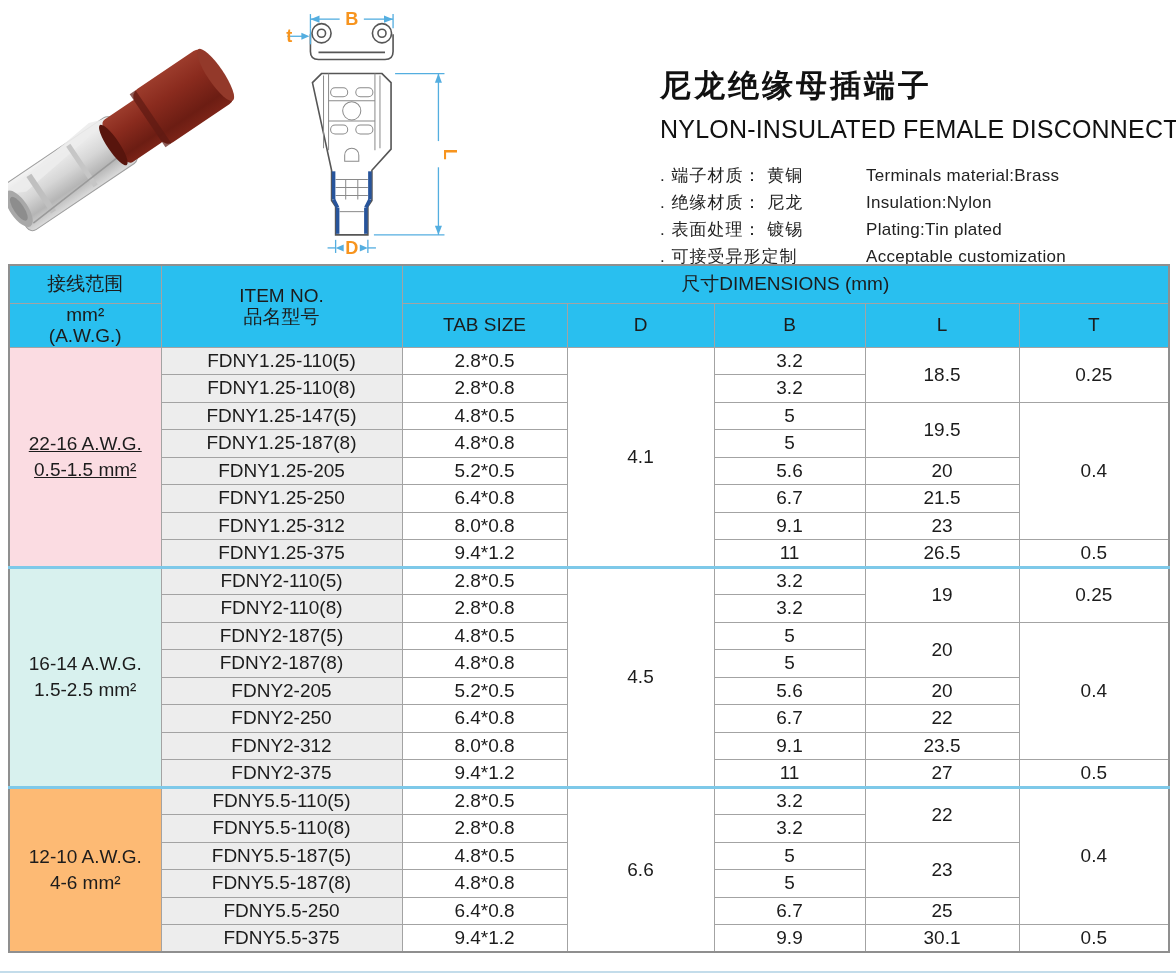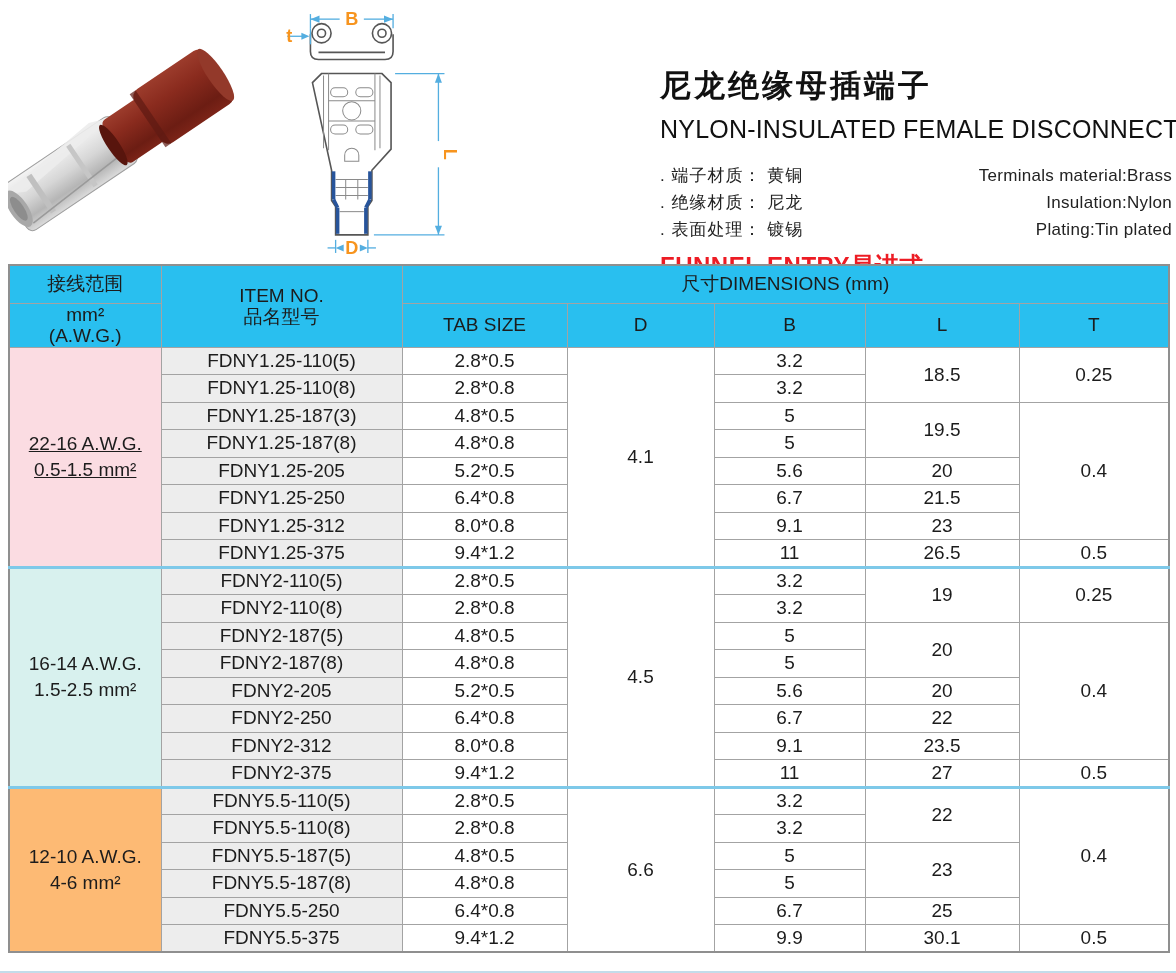--- a/index.html
+++ b/index.html
@@ -10,21 +10,21 @@
   }
   
   .photo-wrap   { position:absolute; left:8px;  top:32px;  width:258px; height:225px; }
   .drawing-wrap { position:absolute; left:283px; top:2px;  width:202px; height:256px; }
   .info {
     position:absolute; left:660px; top:30px; width:512px;
   }
   .title-cn { font-size:31px; font-weight:bold; letter-spacing:3px; color:#111;margin-top:35px; }
   .title-en { font-size:25px; font-weight:500; margin-top:8px; color:#111; letter-spacing:0.2px; white-space:nowrap; }
   .specs { margin-top:18px; }
-  .spec-row { display:flex; height:27px; align-items:center;justify-content:space-between; }
+  .spec-row { display:flex; height:27px; align-items:center; }
   .spec-cn { width:206px; font-size:17px; letter-spacing:1px; color:#222; }
   .spec-en { font-size:17px; color:#222; letter-spacing:0.3px; }
   .funnel { margin-top:7px; font-size:24px; font-weight:bold; color:#ed1c24; letter-spacing:0.5px; }
 
   
   .table-wrap { position:absolute; left:8px; top:264px; width:984px; }
   table { border-collapse:collapse; table-layout:fixed; width:1160px; }
   th, td {
     border:1px solid #a3a3a3; text-align:center; vertical-align:middle;
     font-size:19px; color:#1c1c1c; padding:0; overflow:hidden;
@@ -176,20 +176,24 @@
         <span class="spec-cn">. 端子材质： 黄铜</span>
         <span class="spec-en">Terminals material:Brass</span>
       </div>
       <div class="spec-row">
         <span class="spec-cn">. 绝缘材质： 尼龙</span>
         <span class="spec-en">Insulation:Nylon</span>
       </div>
       <div class="spec-row">
         <span class="spec-cn">. 表面处理： 镀锡</span>
         <span class="spec-en">Plating:Tin plated</span>
+      </div>
+      <div class="spec-row">
+        <span class="spec-cn">. 可接受异形定制</span>
+        <span class="spec-en">Acceptable customization</span>
       </div>
     </div>
     <div class="funnel">FUNNEL ENTRY易进式</div>
   </div>
 
   <div class="table-wrap">
     <table>
       <colgroup>
         <col style="width:152px">
           <col style="width:241px">
@@ -232,21 +236,21 @@
             <td class="b-cell">3.2</td>
             <td class="l-cell" rowspan="2">18.5</td>
             <td class="t-cell" rowspan="2">0.25</td>
           </tr>
           <tr>
             <td class="item-cell">FDNY1.25-110(8)</td>
             <td class="tab-cell">2.8*0.8</td>
             <td class="b-cell">3.2</td>
           </tr>
           <tr>
-            <td class="item-cell">FDNY1.25-187(3)</td>
+            <td class="item-cell">FDNY1.25-147(5)</td>
             <td class="tab-cell">4.8*0.5</td>
             <td class="b-cell">5</td>
             <td class="l-cell" rowspan="2">19.5</td>
             <td class="t-cell" rowspan="5">0.4</td>
           </tr>
           <tr>
             <td class="item-cell">FDNY1.25-187(8)</td>
             <td class="tab-cell">4.8*0.8</td>
             <td class="b-cell">5</td>
           </tr>

